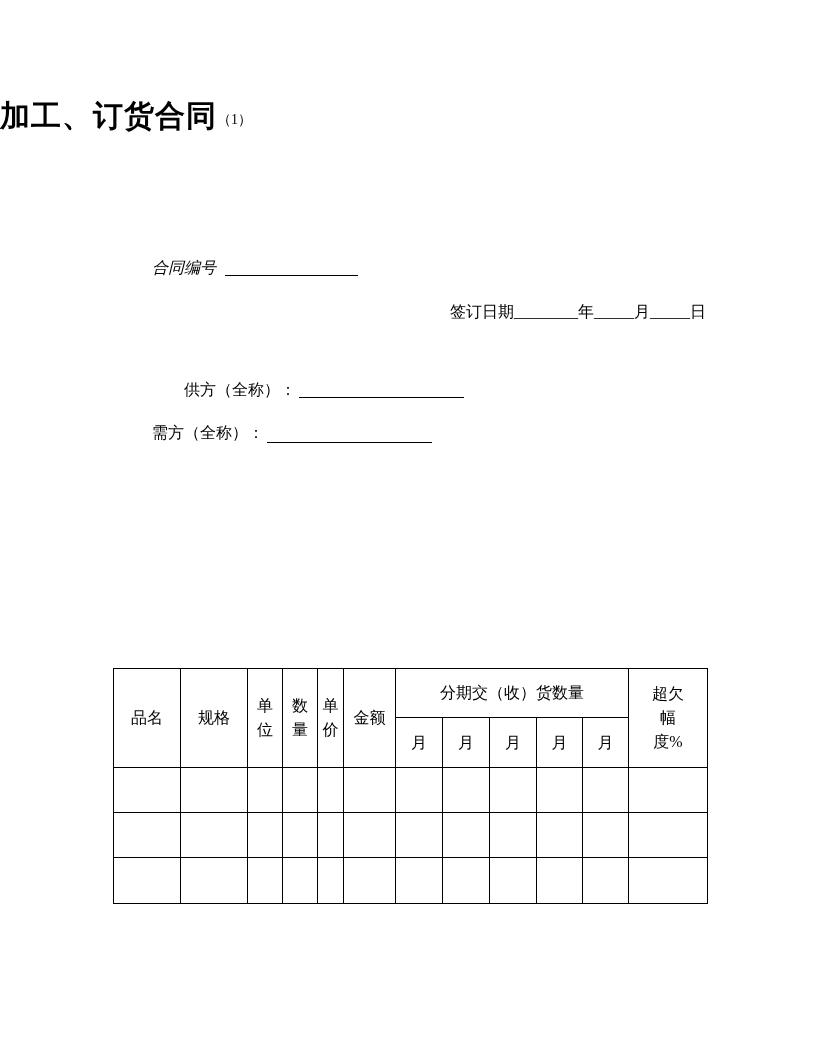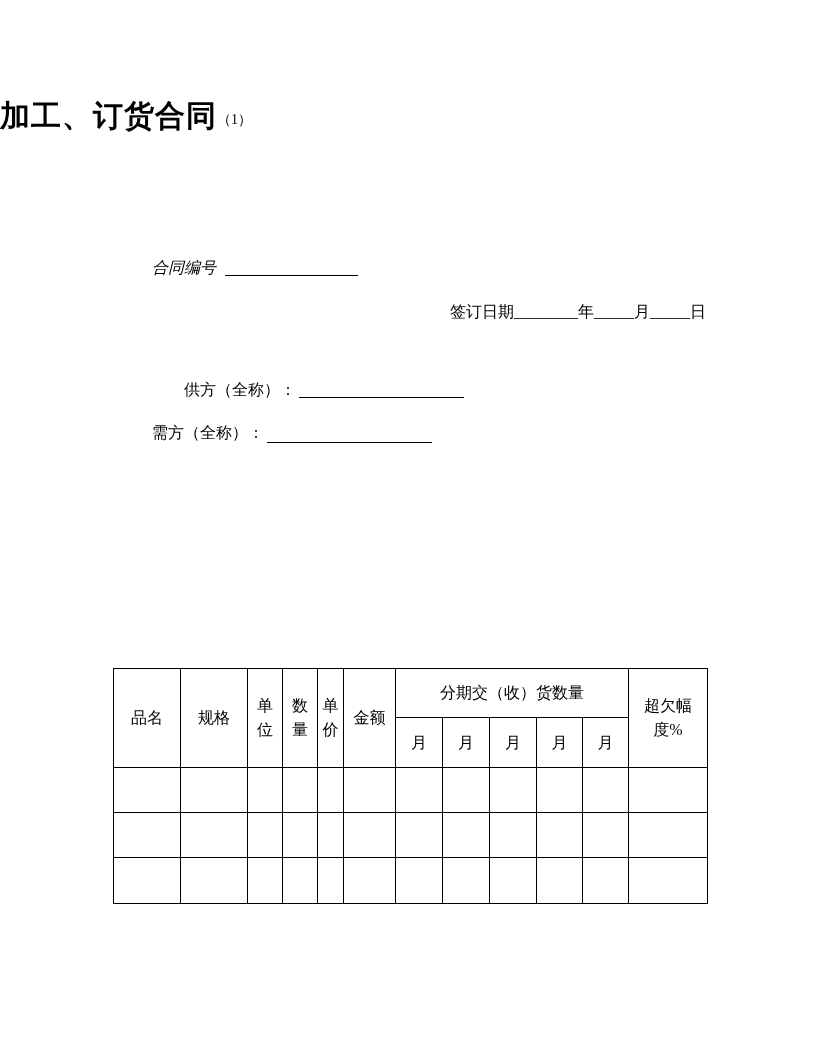--- a/index.html
+++ b/index.html
@@ -76,21 +76,21 @@
     border: 1.5px solid #000;
     font-weight: normal;
     font-size: 16px;
     text-align: center;
     vertical-align: middle;
     line-height: 24px;
     padding: 0 4px;
     word-break: break-all;
     overflow: hidden;
   }
-  .items-table th.col-overunder { padding: 0 10px; }
+  .items-table th.col-overunder { padding: 0 22px; }
   .items-table thead tr.hdr-top th { height: 49px; }
   .items-table thead tr.hdr-sub th { height: 50px; }
   .items-table tbody tr.body-row td { height: 45px; }
   .items-table tbody tr.body-row:last-child td { height: 46px; }
 </style>
 </head>
 <body>
 
 <div class="page">
 

